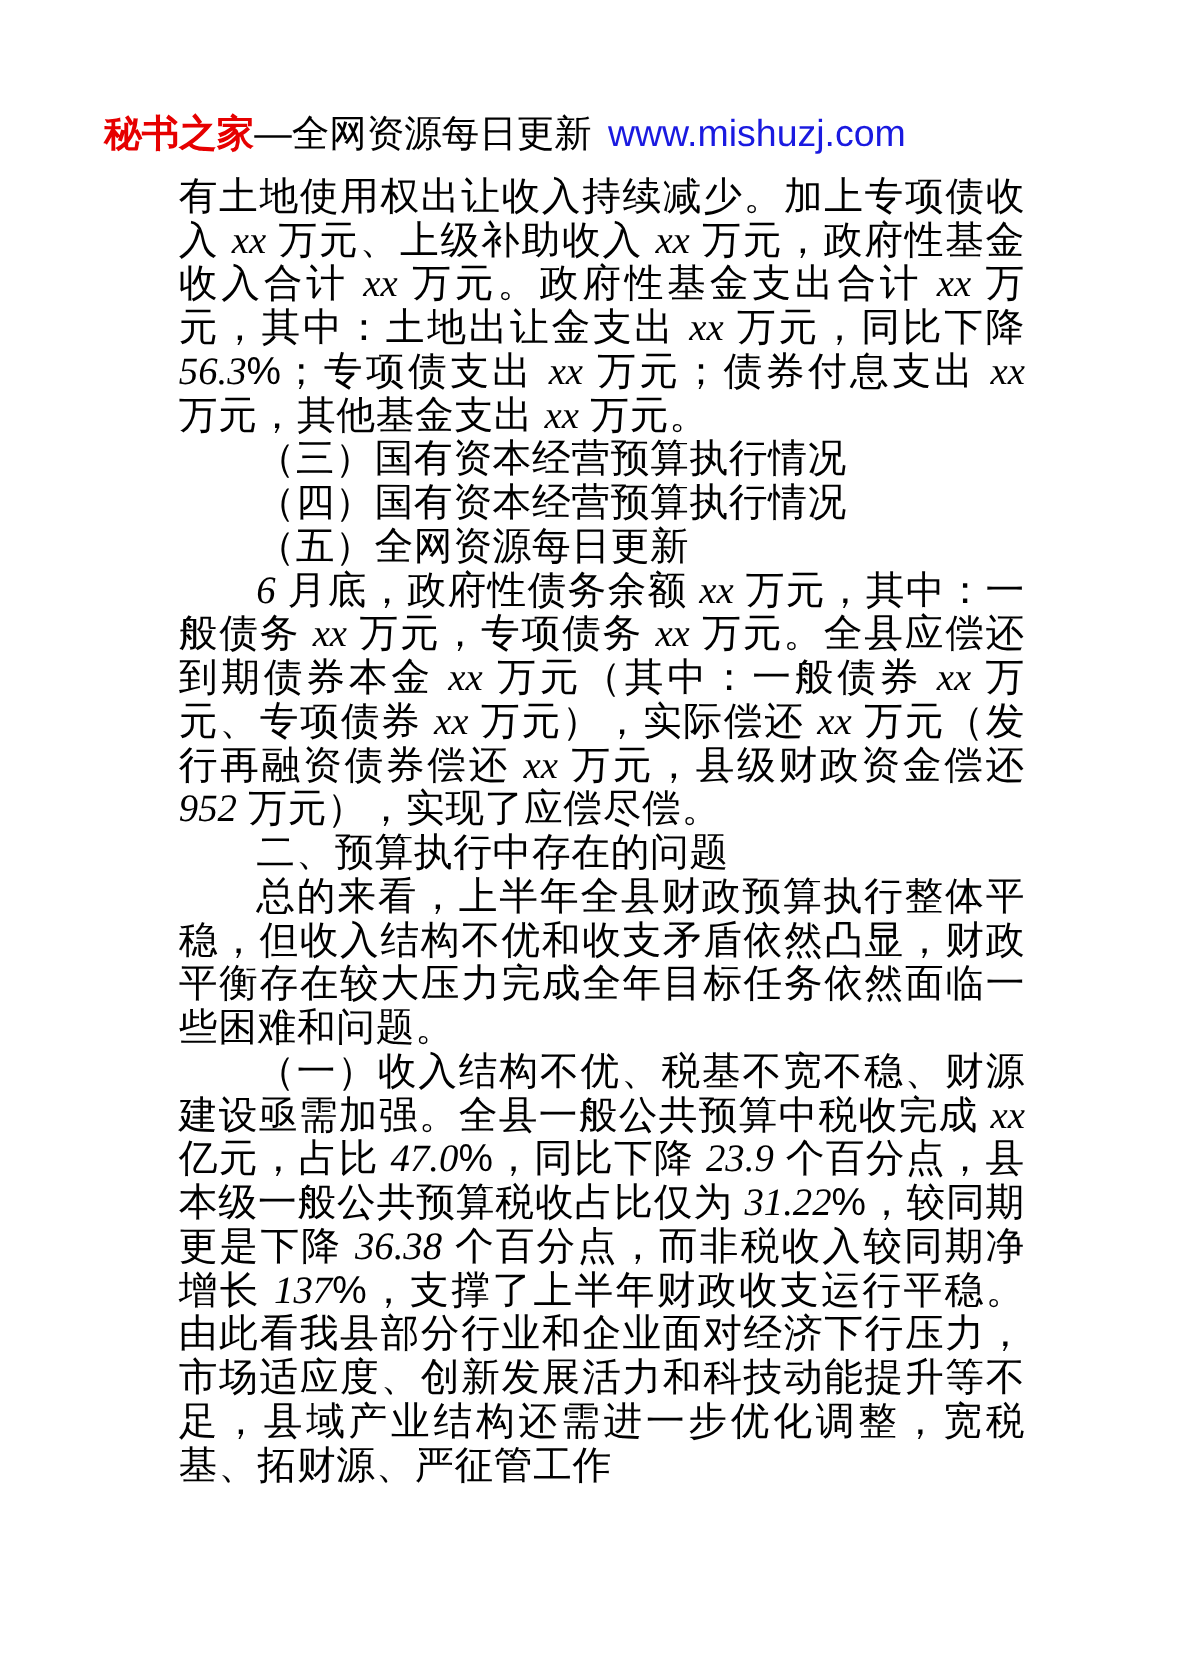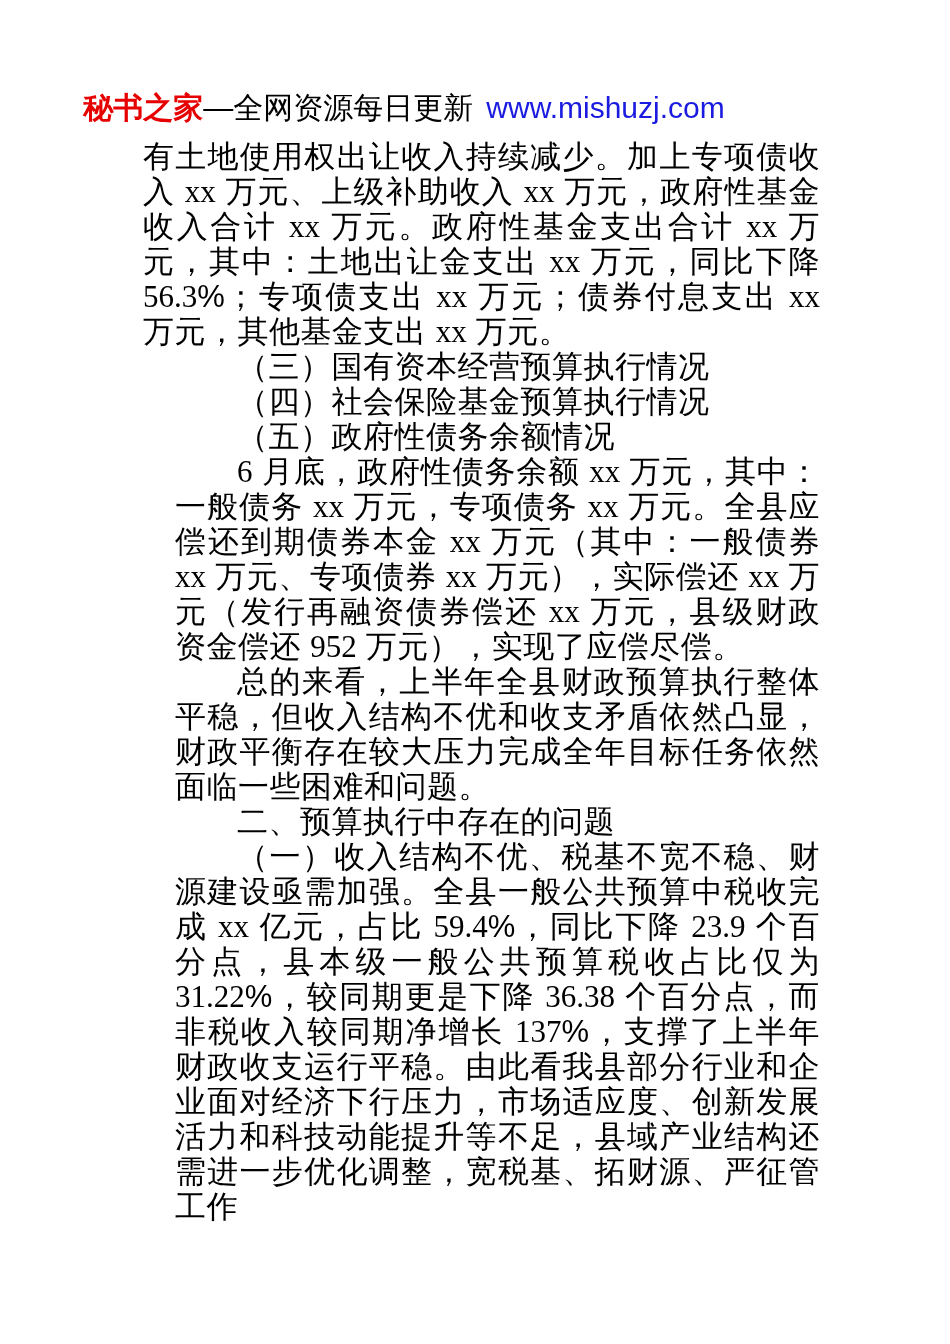--- a/index.html
+++ b/index.html
@@ -29,32 +29,32 @@
     position: absolute;
     top: 139px;
     left: 143px;
     width: 677px;
     font-size: 31px;
     line-height: 35px;
     text-align: justify;
     letter-spacing: 0.5px;
   }
   .doc-body p { margin: 0; padding: 0; }
-  .doc-body p.ind { text-indent: 2em; margin-left: 32px; }
-  .lat { font-family: "Liberation Serif", serif; letter-spacing: 0; }
+  .doc-body p.ind { text-indent: 2em; }
+  .lat { font-family: "Liberation Serif", serif; letter-spacing: 0; font-style: italic; }
 </style>
 </head>
 <body>
 
 <header class="page-header">
   <span class="site-name" style="color: rgb(230, 0, 0);">秘书之家</span><span class="site-tagline" style="color: rgb(0, 0, 0);">—全网资源每日更新</span><a class="site-url" href="#" style="color: rgb(26, 26, 224);">www.mishuzj.com</a>
 </header>
 
 <article class="doc-body" id="doc-body" style="color: rgb(0, 0, 0);">
     <p>有土地使用权出让收入持续减少。加上专项债收入 <span class="lat">xx</span> 万元、上级补助收入 <span class="lat">xx</span> 万元，政府性基金收入合计 <span class="lat">xx</span> 万元。政府性基金支出合计 <span class="lat">xx</span> 万元，其中：土地出让金支出 <span class="lat">xx</span> 万元，同比下降 <span class="lat">56.3</span>%；专项债支出 <span class="lat">xx</span> 万元；债券付息支出 <span class="lat">xx</span> 万元，其他基金支出 <span class="lat">xx</span> 万元。</p>
     <p class="ind">（三）国有资本经营预算执行情况</p>
-    <p class="ind">（四）社会保险基金预算执行情况</p>
-    <p class="ind">（五）政府性债务余额情况</p>
+    <p class="ind">（四）国有资本经营预算执行情况</p>
+    <p class="ind">（五）全网资源每日更新</p>
     <p class="ind"><span class="lat">6</span> 月底，政府性债务余额 <span class="lat">xx</span> 万元，其中：一般债务 <span class="lat">xx</span> 万元，专项债务 <span class="lat">xx</span> 万元。全县应偿还到期债券本金 <span class="lat">xx</span> 万元（其中：一般债券 <span class="lat">xx</span> 万元、专项债券 <span class="lat">xx</span> 万元），实际偿还 <span class="lat">xx</span> 万元（发行再融资债券偿还 <span class="lat">xx</span> 万元，县级财政资金偿还 <span class="lat">952</span> 万元），实现了应偿尽偿。</p>
+    <p class="ind">二、预算执行中存在的问题</p>
     <p class="ind">总的来看，上半年全县财政预算执行整体平稳，但收入结构不优和收支矛盾依然凸显，财政平衡存在较大压力完成全年目标任务依然面临一些困难和问题。</p>
-    <p class="ind">二、预算执行中存在的问题</p>
-    <p class="ind">（一）收入结构不优、税基不宽不稳、财源建设亟需加强。全县一般公共预算中税收完成 <span class="lat">xx</span> 亿元，占比 <span class="lat">59.4</span>%，同比下降 <span class="lat">23.9</span> 个百分点，县本级一般公共预算税收占比仅为 <span class="lat">31.22</span>%，较同期更是下降 <span class="lat">36.38</span> 个百分点，而非税收入较同期净增长 <span class="lat">137</span>%，支撑了上半年财政收支运行平稳。由此看我县部分行业和企业面对经济下行压力，市场适应度、创新发展活力和科技动能提升等不足，县域产业结构还需进一步优化调整，宽税基、拓财源、严征管工作</p>
+    <p class="ind">（一）收入结构不优、税基不宽不稳、财源建设亟需加强。全县一般公共预算中税收完成 <span class="lat">xx</span> 亿元，占比 <span class="lat">47.0</span>%，同比下降 <span class="lat">23.9</span> 个百分点，县本级一般公共预算税收占比仅为 <span class="lat">31.22</span>%，较同期更是下降 <span class="lat">36.38</span> 个百分点，而非税收入较同期净增长 <span class="lat">137</span>%，支撑了上半年财政收支运行平稳。由此看我县部分行业和企业面对经济下行压力，市场适应度、创新发展活力和科技动能提升等不足，县域产业结构还需进一步优化调整，宽税基、拓财源、严征管工作</p>
   </article>
 
 </body></html>

